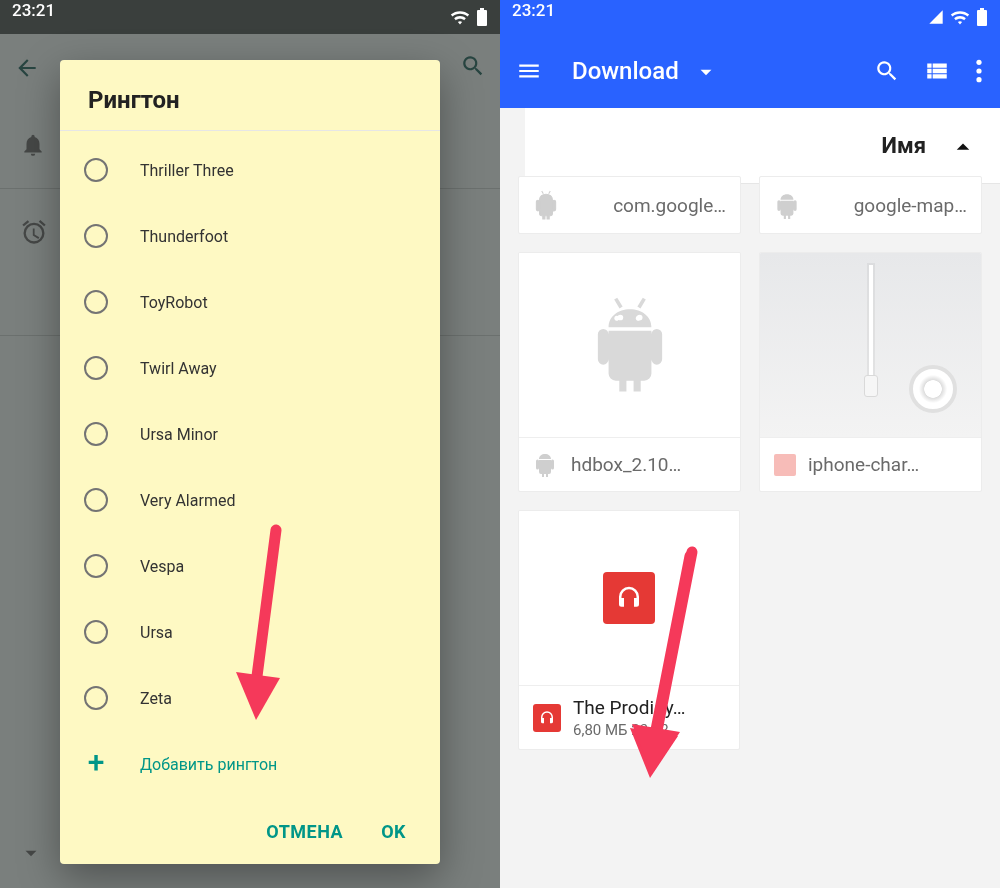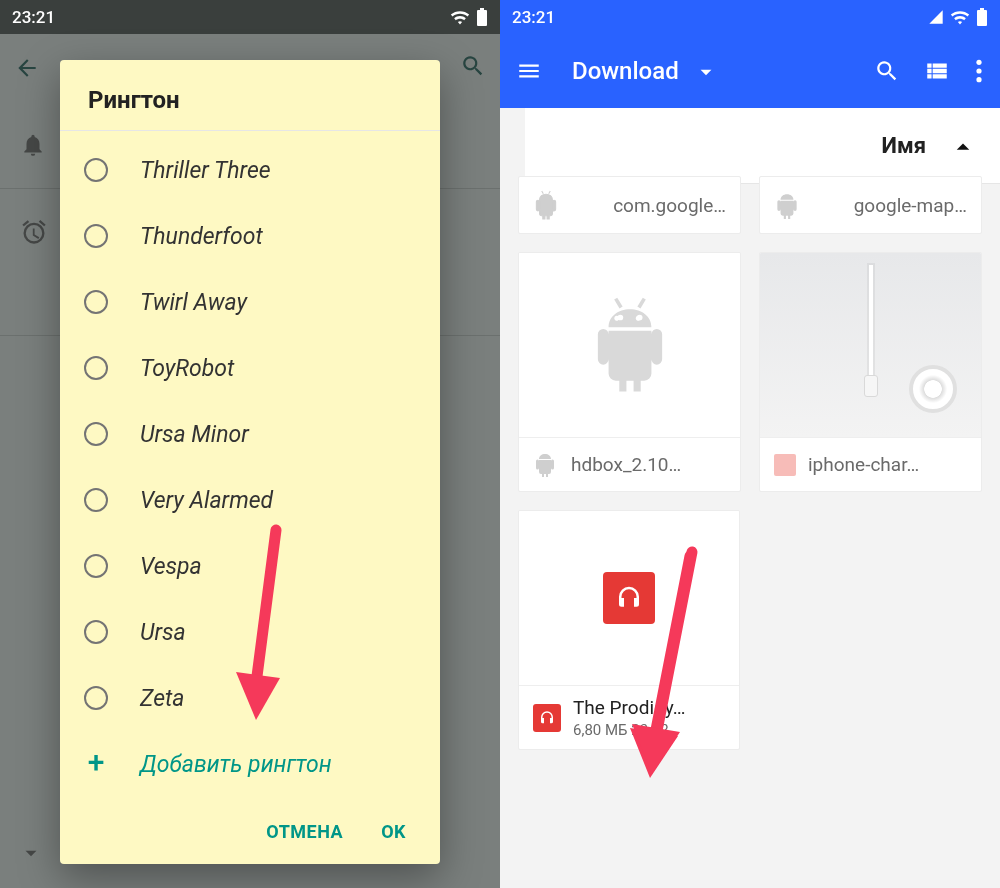--- a/index.html
+++ b/index.html
@@ -11,21 +11,21 @@
     height: 888px;
     overflow: hidden;
   }
   .phone { width: 500px; height: 888px; position: relative; overflow: hidden; }
   .phone-left { background: #7a7f7d; }
   .phone-right { background: #f3f3f3; }
 
   
   .status-bar {
     height: 34px; width: 100%;
-    display: flex; align-items: center; justify-content: space-between;
+    display: flex; justify-content: space-between;
     padding: 0 12px; font-size: 17px; font-weight: 500;
   }
   .phone-left .status-bar { color: #fff; background: #3a3f3d; }
   .phone-right .status-bar { color: #fff; background: #2962ff; }
   .status-icons { display: flex; gap: 6px; align-items: center; }
 
   
   .bg-toolbar {
     height: 68px; display: flex; align-items: center;
     padding: 0 14px; background: #7a7f7d; gap: 28px;
@@ -50,21 +50,21 @@
   .dialog-list { flex:1; overflow:hidden; padding: 6px 0; }
   .radio-item, .add-item {
     display:flex; align-items:center; height: 66px; padding: 0 24px;
     cursor: pointer;
   }
   .radio-item .radio {
     width: 24px; height: 24px; border: 2.5px solid #747474; border-radius: 50%;
     margin-right: 32px;
   }
   .radio-item .label, .add-item .label {
-    font-size: 23px; color: #333; font-style: italic;
+    font-size: 16px; color: #333;
   }
   .add-item .plus {
     width: 24px; height: 24px; margin-right: 32px;
     color: #009688; font-size: 30px; line-height: 20px; text-align: center; font-weight: 500;
   }
   .add-item .label { color: #009688; }
   .dialog-actions {
     height: 66px; display:flex; justify-content:flex-end; align-items:center; gap: 38px;
     padding-right: 34px;
   }
@@ -193,25 +193,25 @@
         <div class="radio-item">
           <span class="radio"></span>
           <span class="label">Thriller Three</span>
         </div>
         <div class="radio-item">
           <span class="radio"></span>
           <span class="label">Thunderfoot</span>
         </div>
         <div class="radio-item">
           <span class="radio"></span>
+          <span class="label">ToyRobot</span>
+        </div>
+        <div class="radio-item">
+          <span class="radio"></span>
           <span class="label">Twirl Away</span>
-        </div>
-        <div class="radio-item">
-          <span class="radio"></span>
-          <span class="label">ToyRobot</span>
         </div>
         <div class="radio-item">
           <span class="radio"></span>
           <span class="label">Ursa Minor</span>
         </div>
         <div class="radio-item">
           <span class="radio"></span>
           <span class="label">Very Alarmed</span>
         </div>
         <div class="radio-item">

